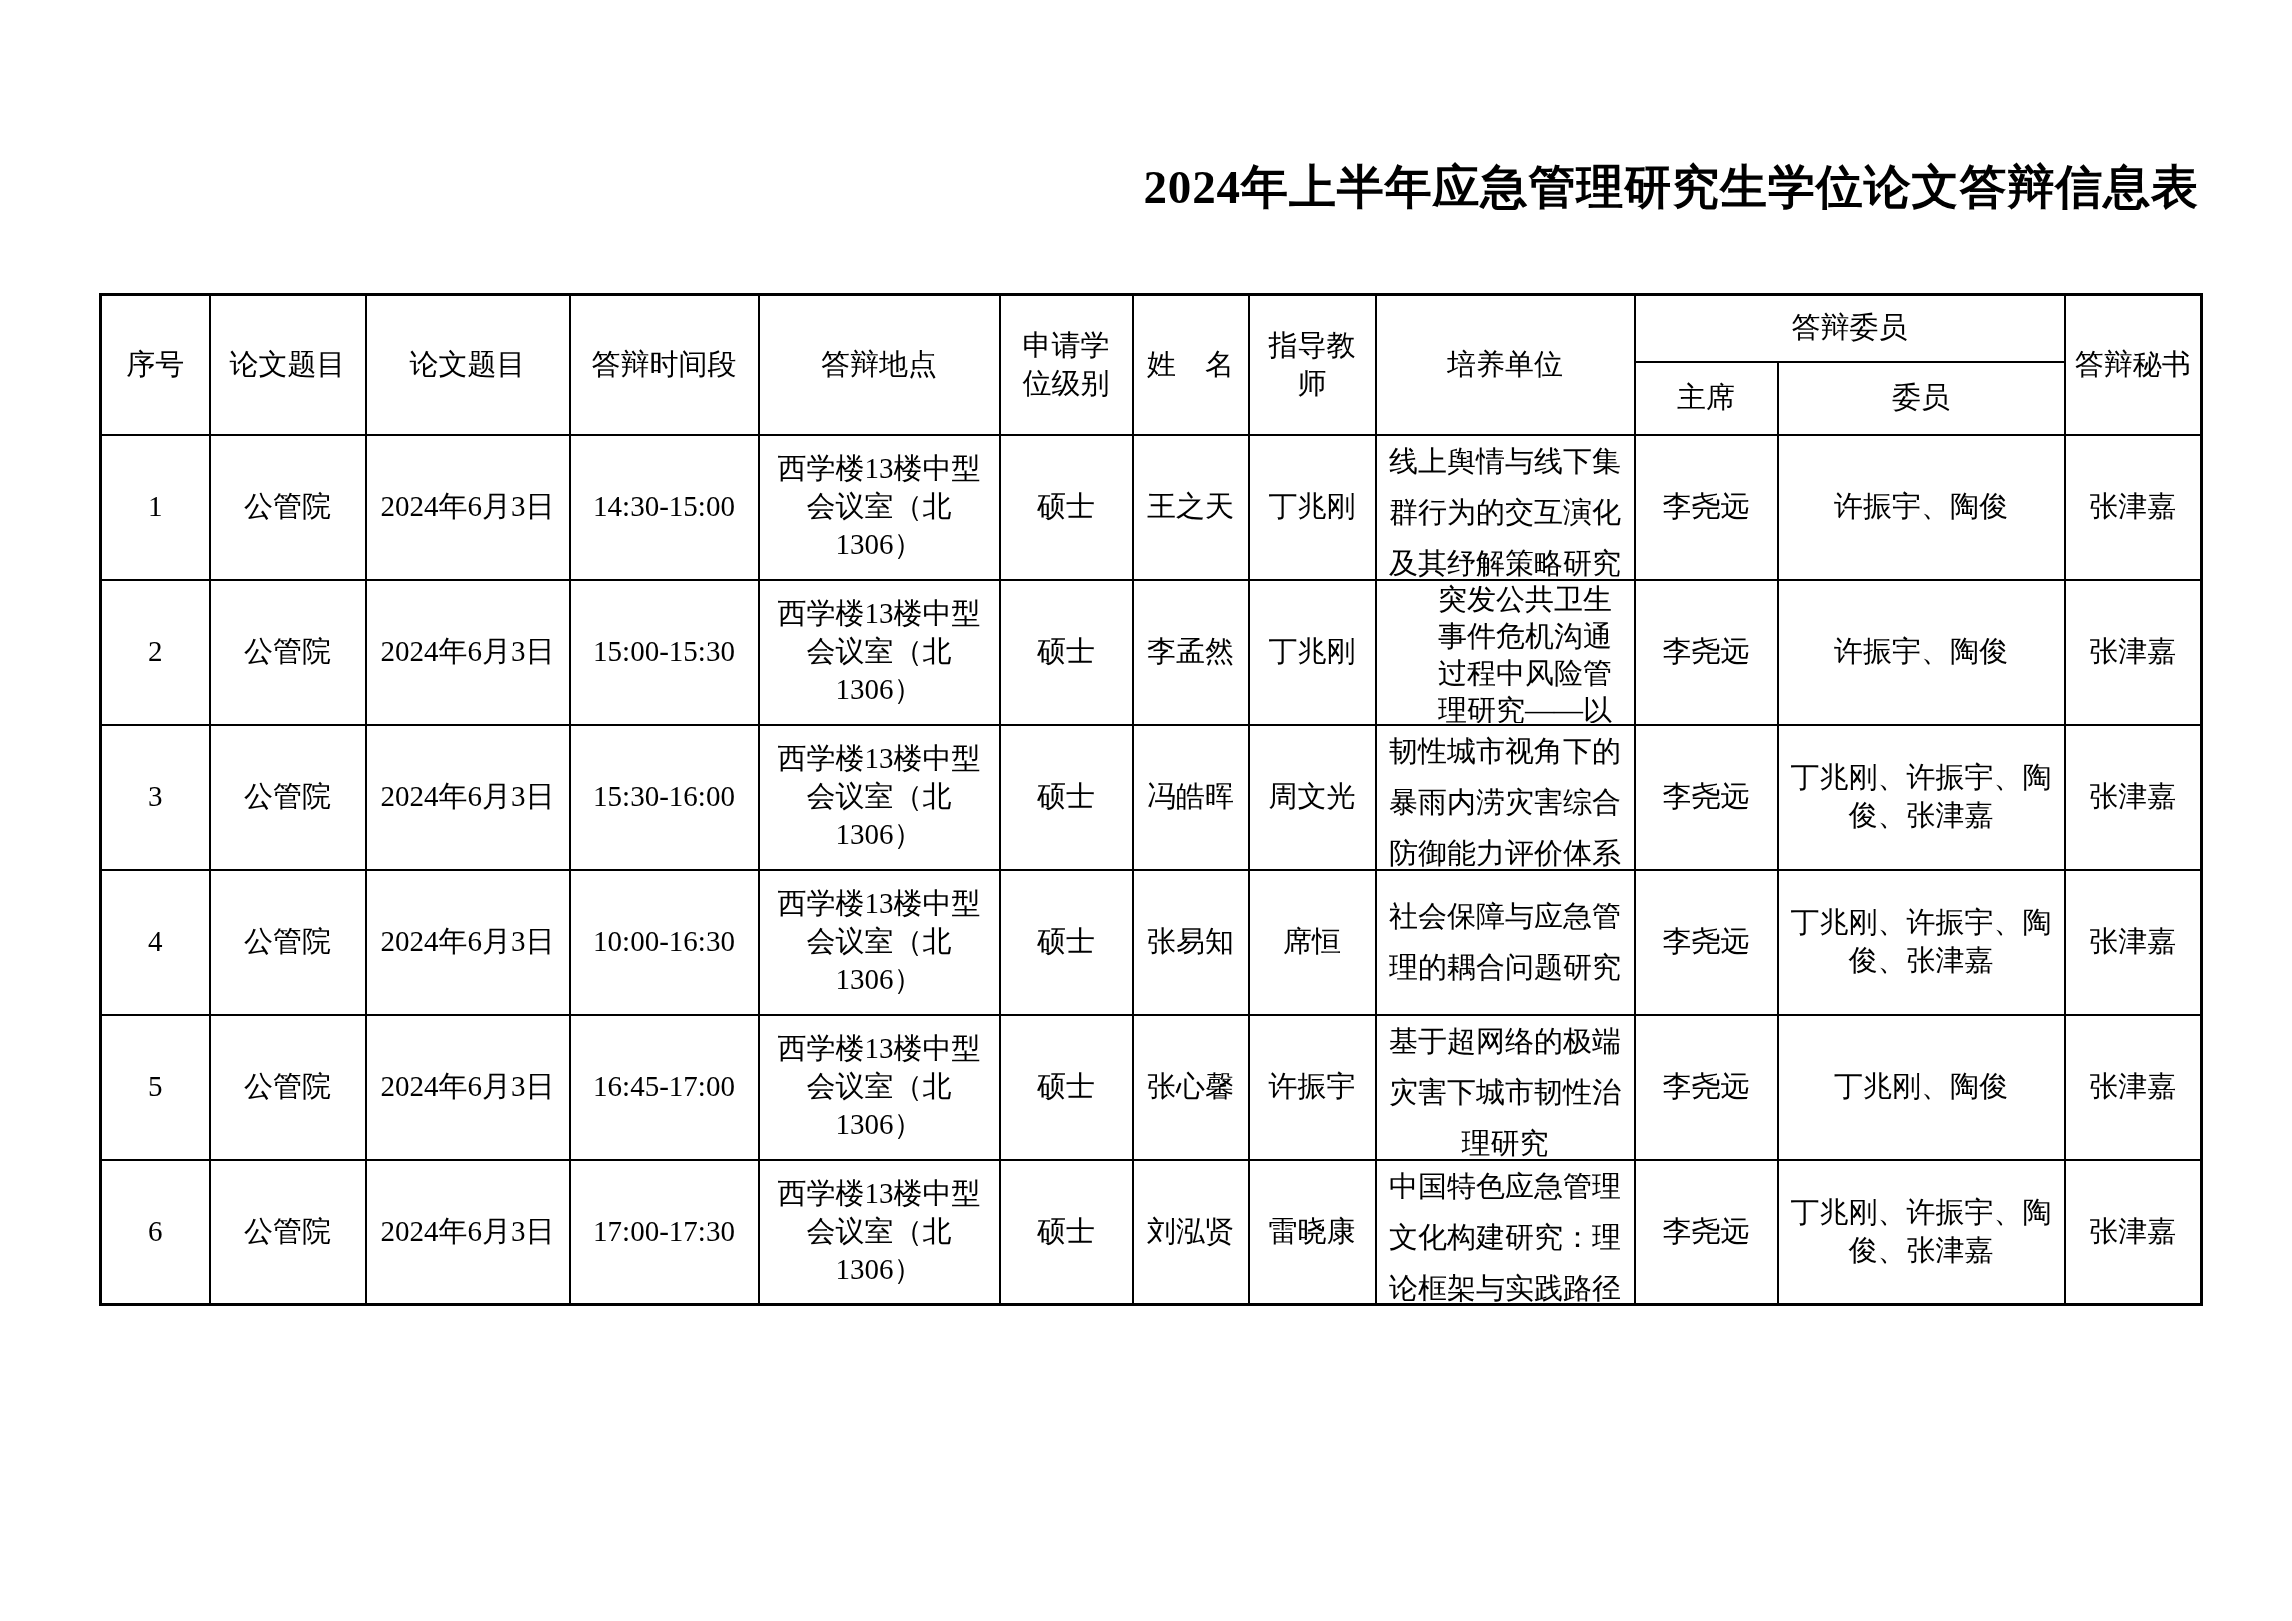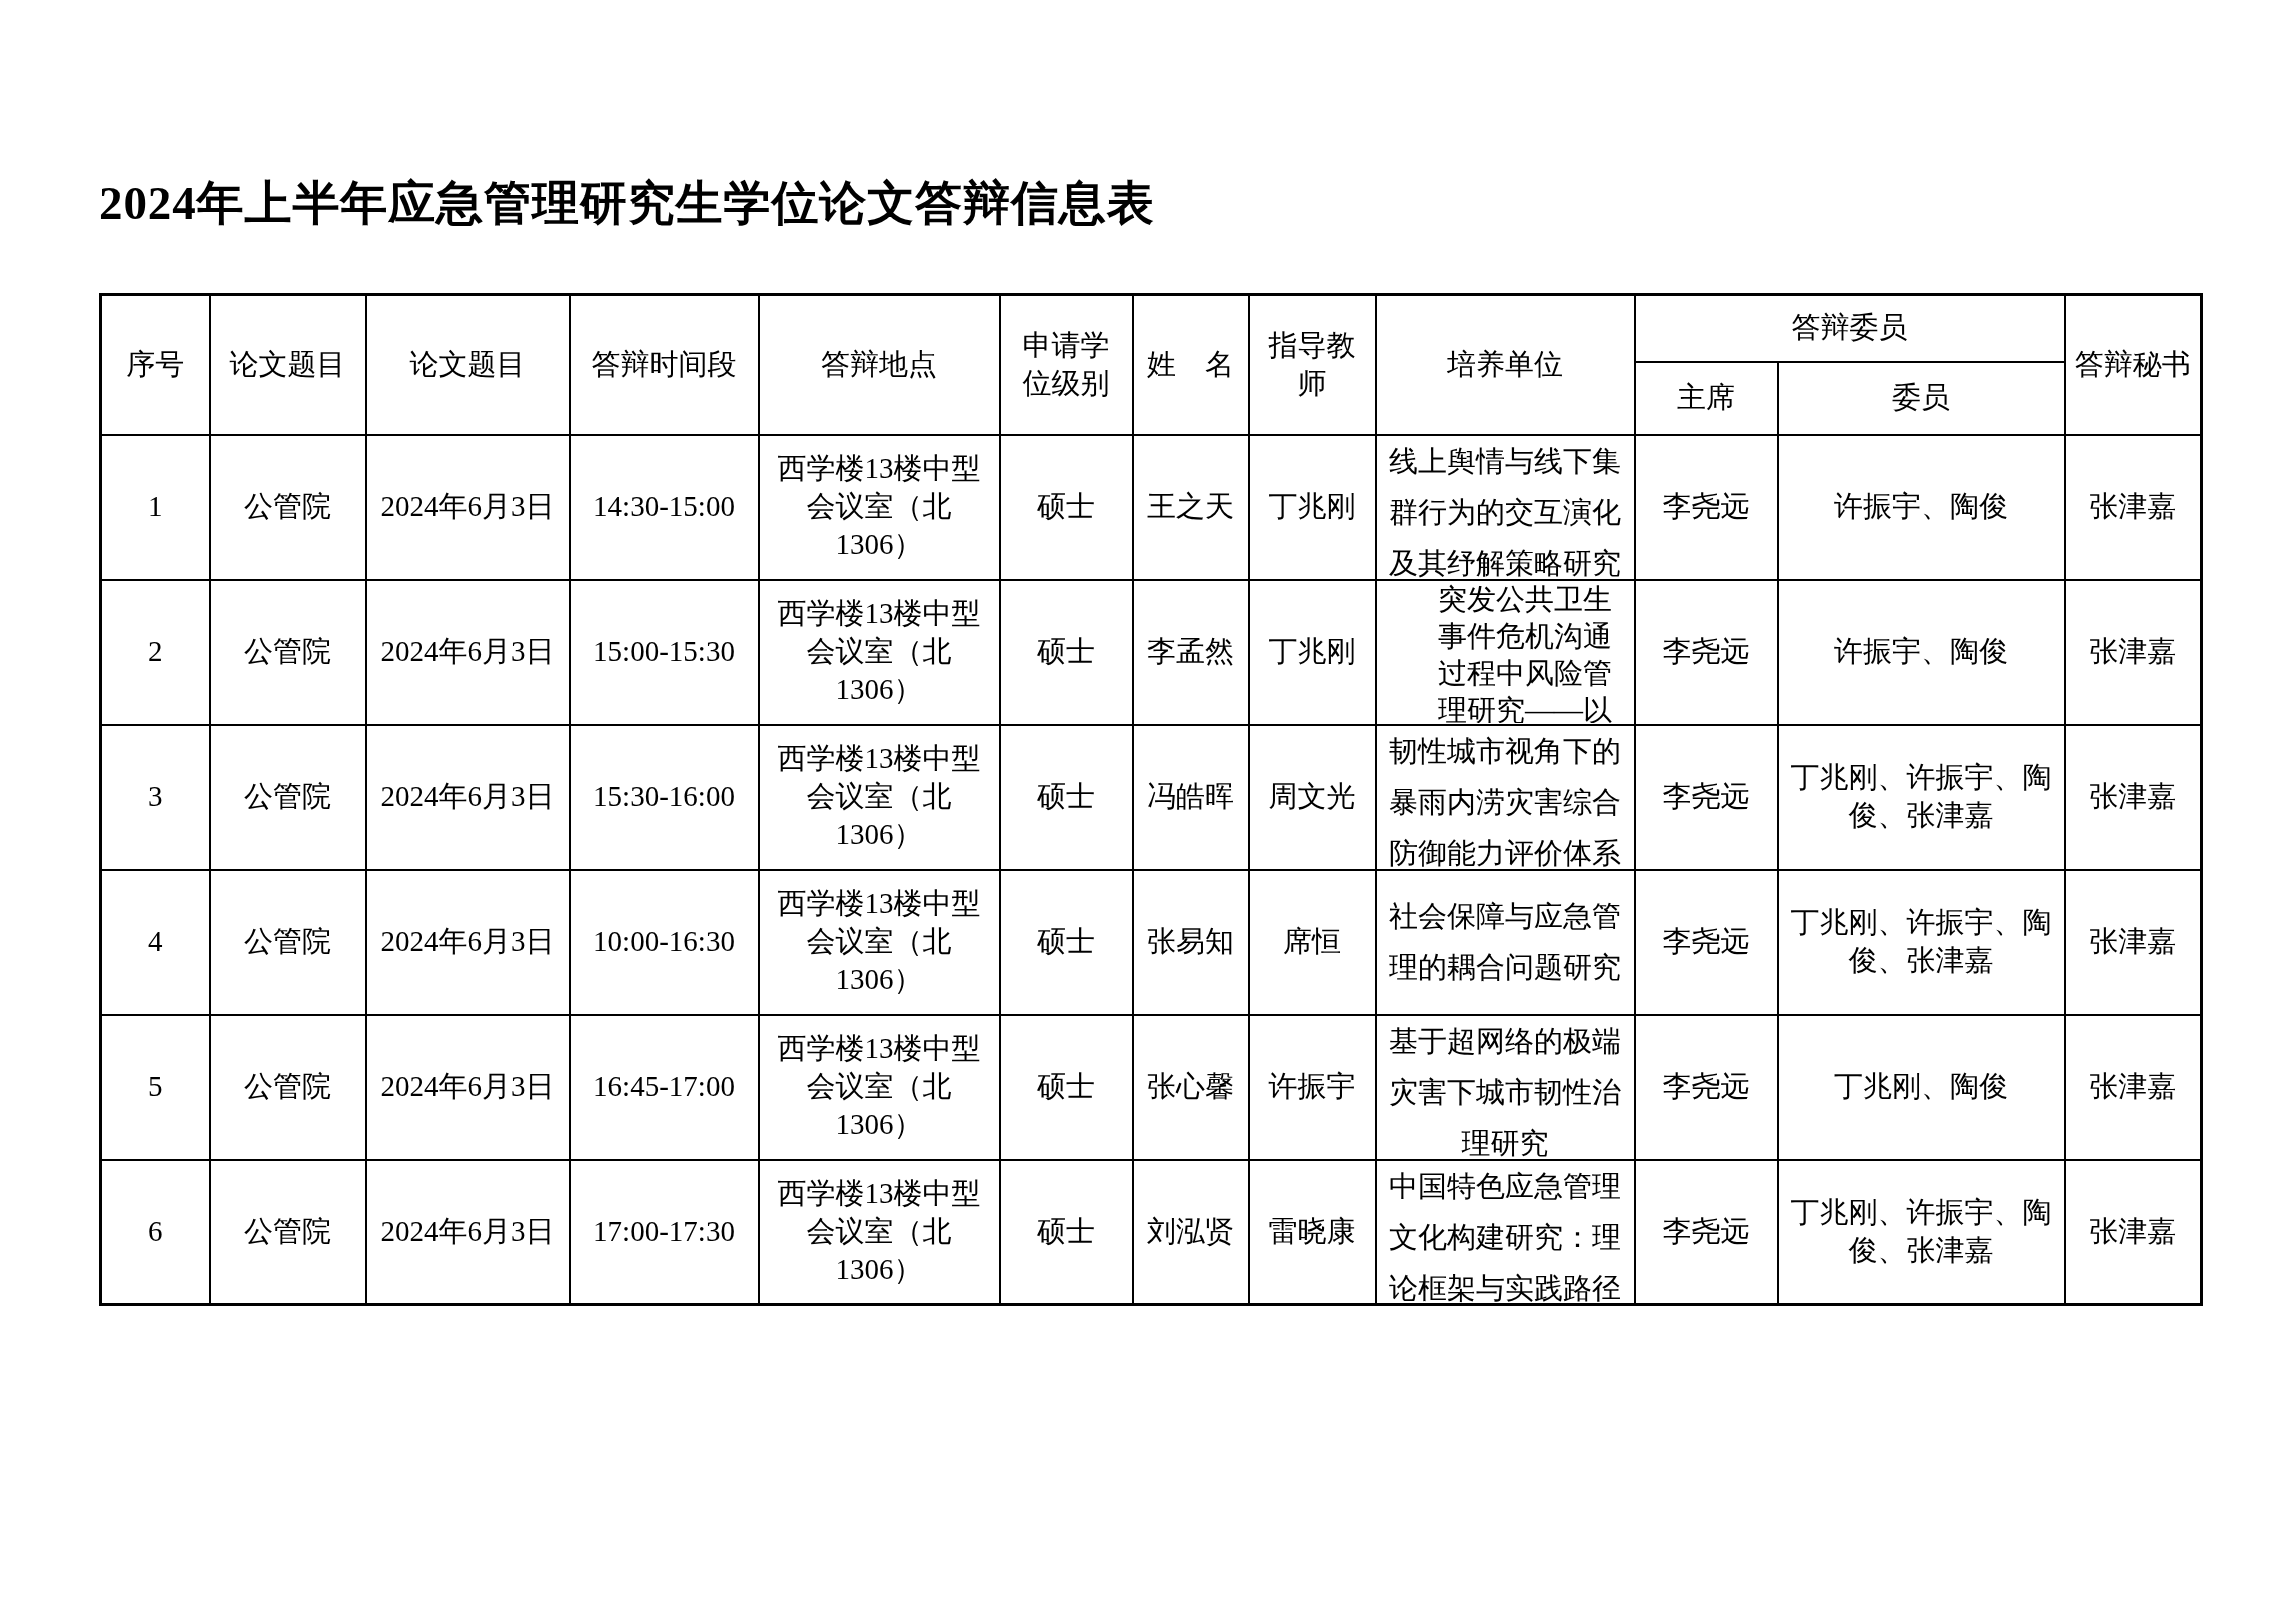--- a/index.html
+++ b/index.html
@@ -9,24 +9,24 @@
   }
   body {
     width: 2293px;
     height: 1621px;
     position: relative;
     font-family: "Liberation Serif", "DejaVu Serif", serif;
     color: #000000;
   }
   .page-title {
     position: absolute;
-    top: 176px;
+    top: 160px;
     left: 99px;
     width: 2100px;
-    text-align: left;
+    text-align: right;
     font-size: 47px;
     font-weight: bold;
     letter-spacing: 0.9px;
     line-height: 1.15;
     white-space: nowrap;
   }
   table.defense-table {
     position: absolute;
     top: 293px;
     left: 99px;

